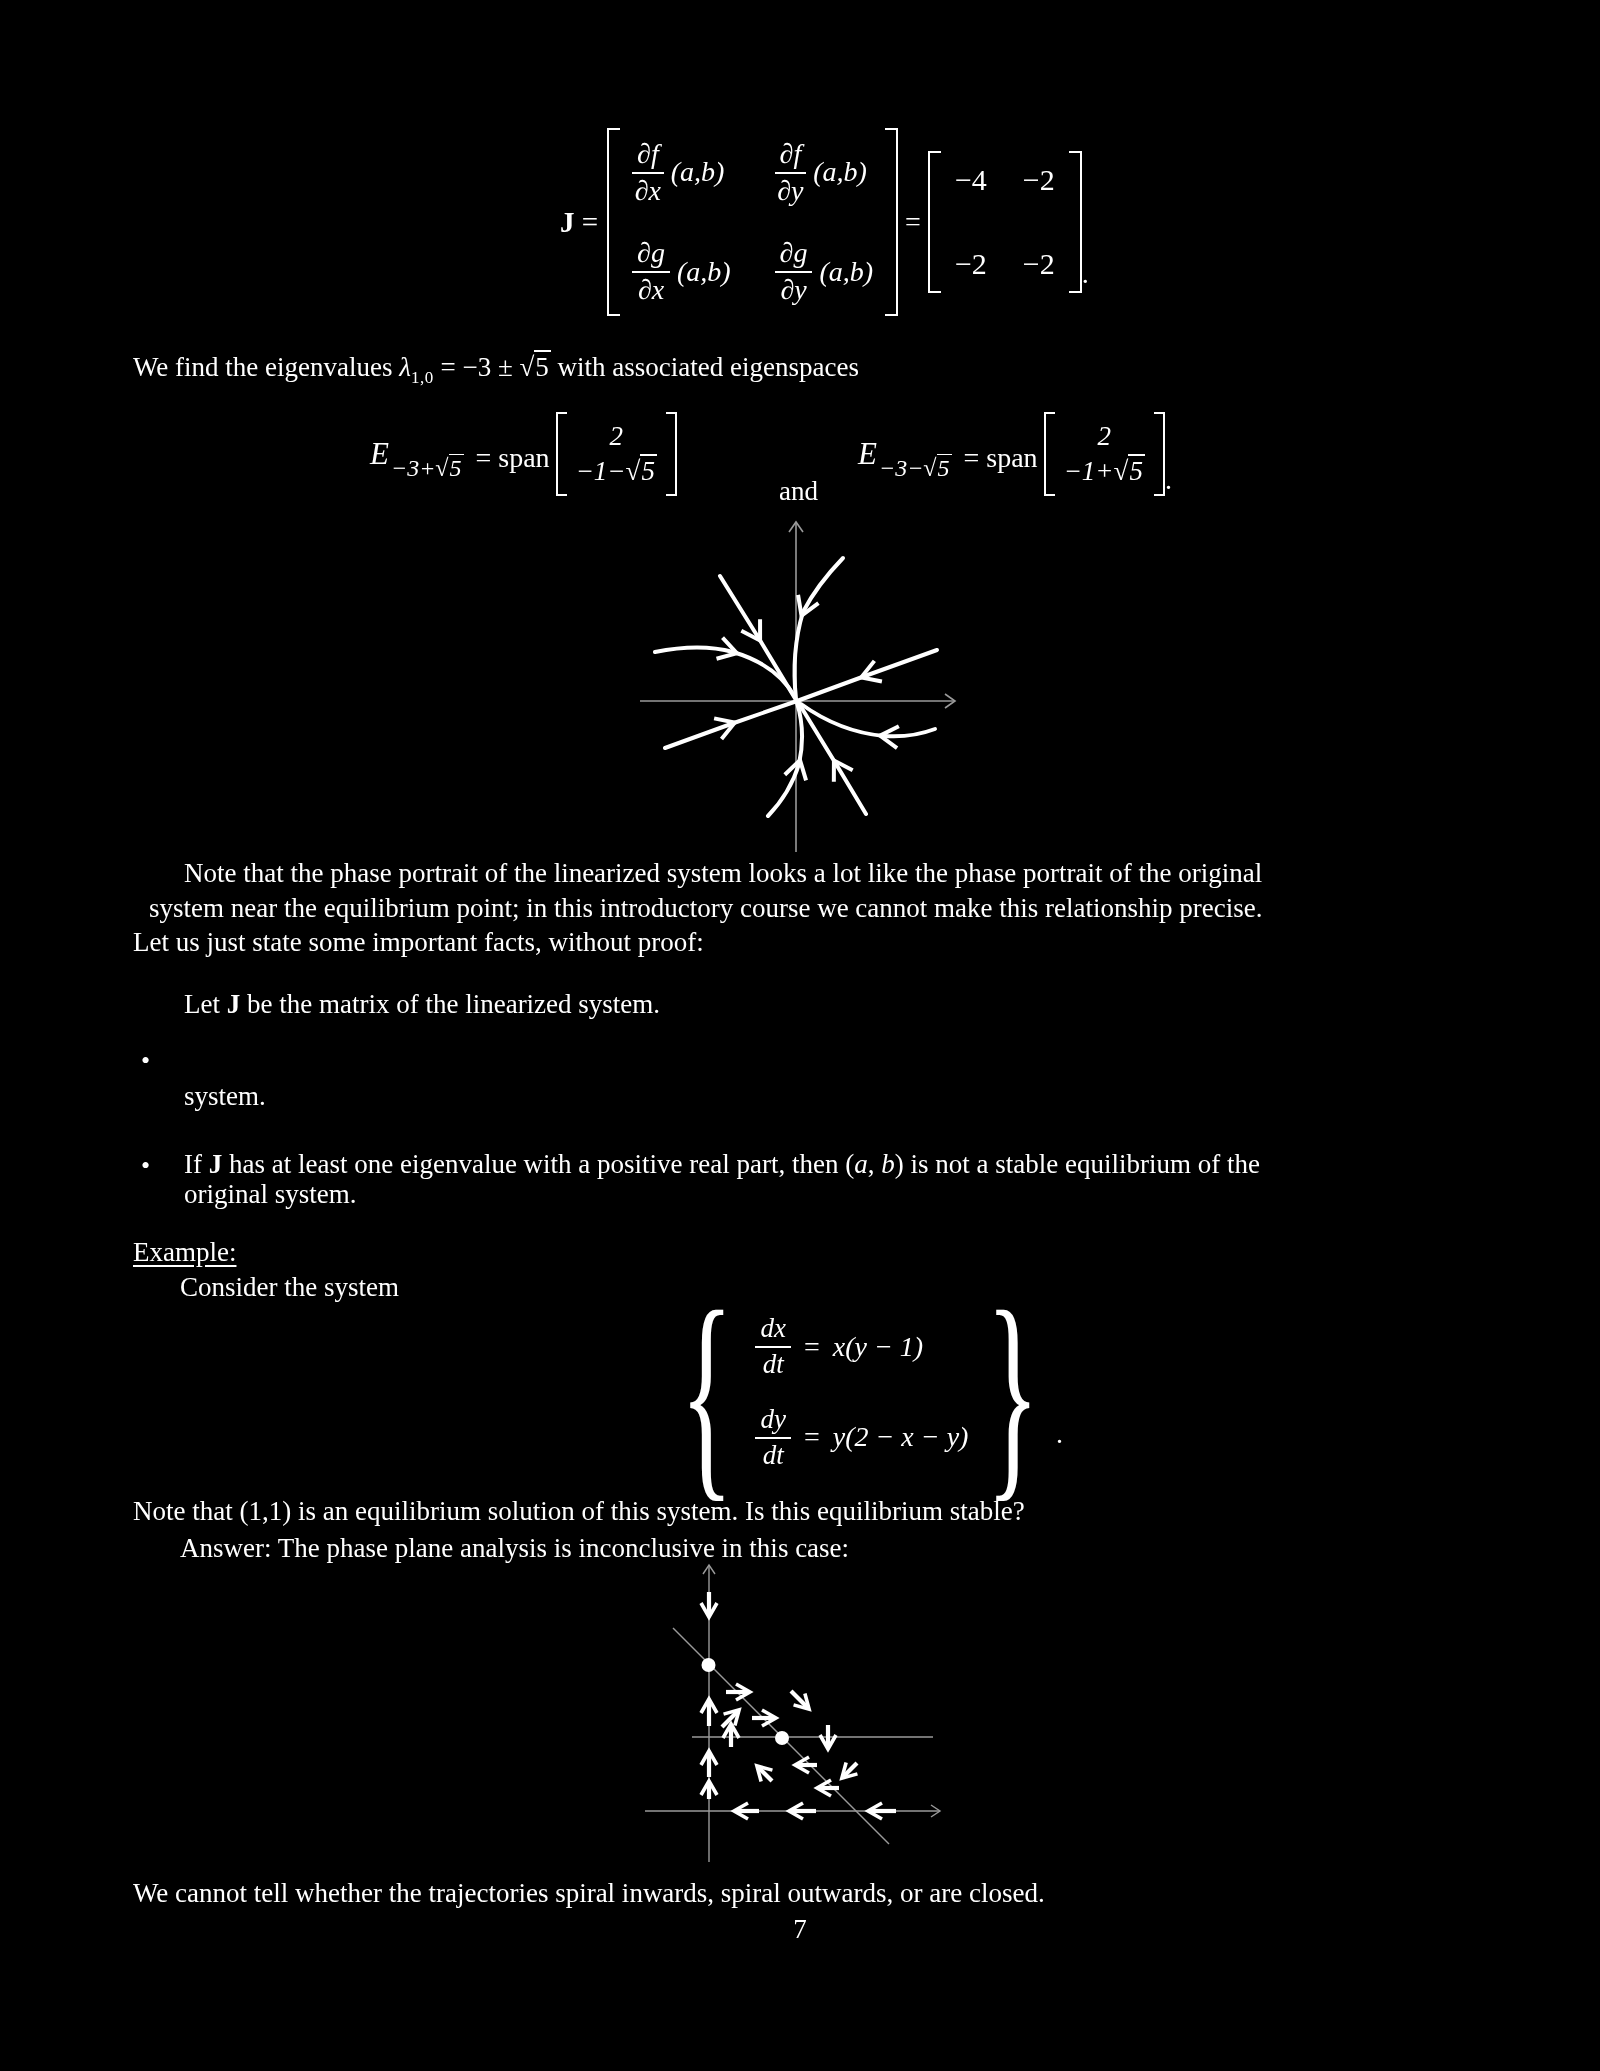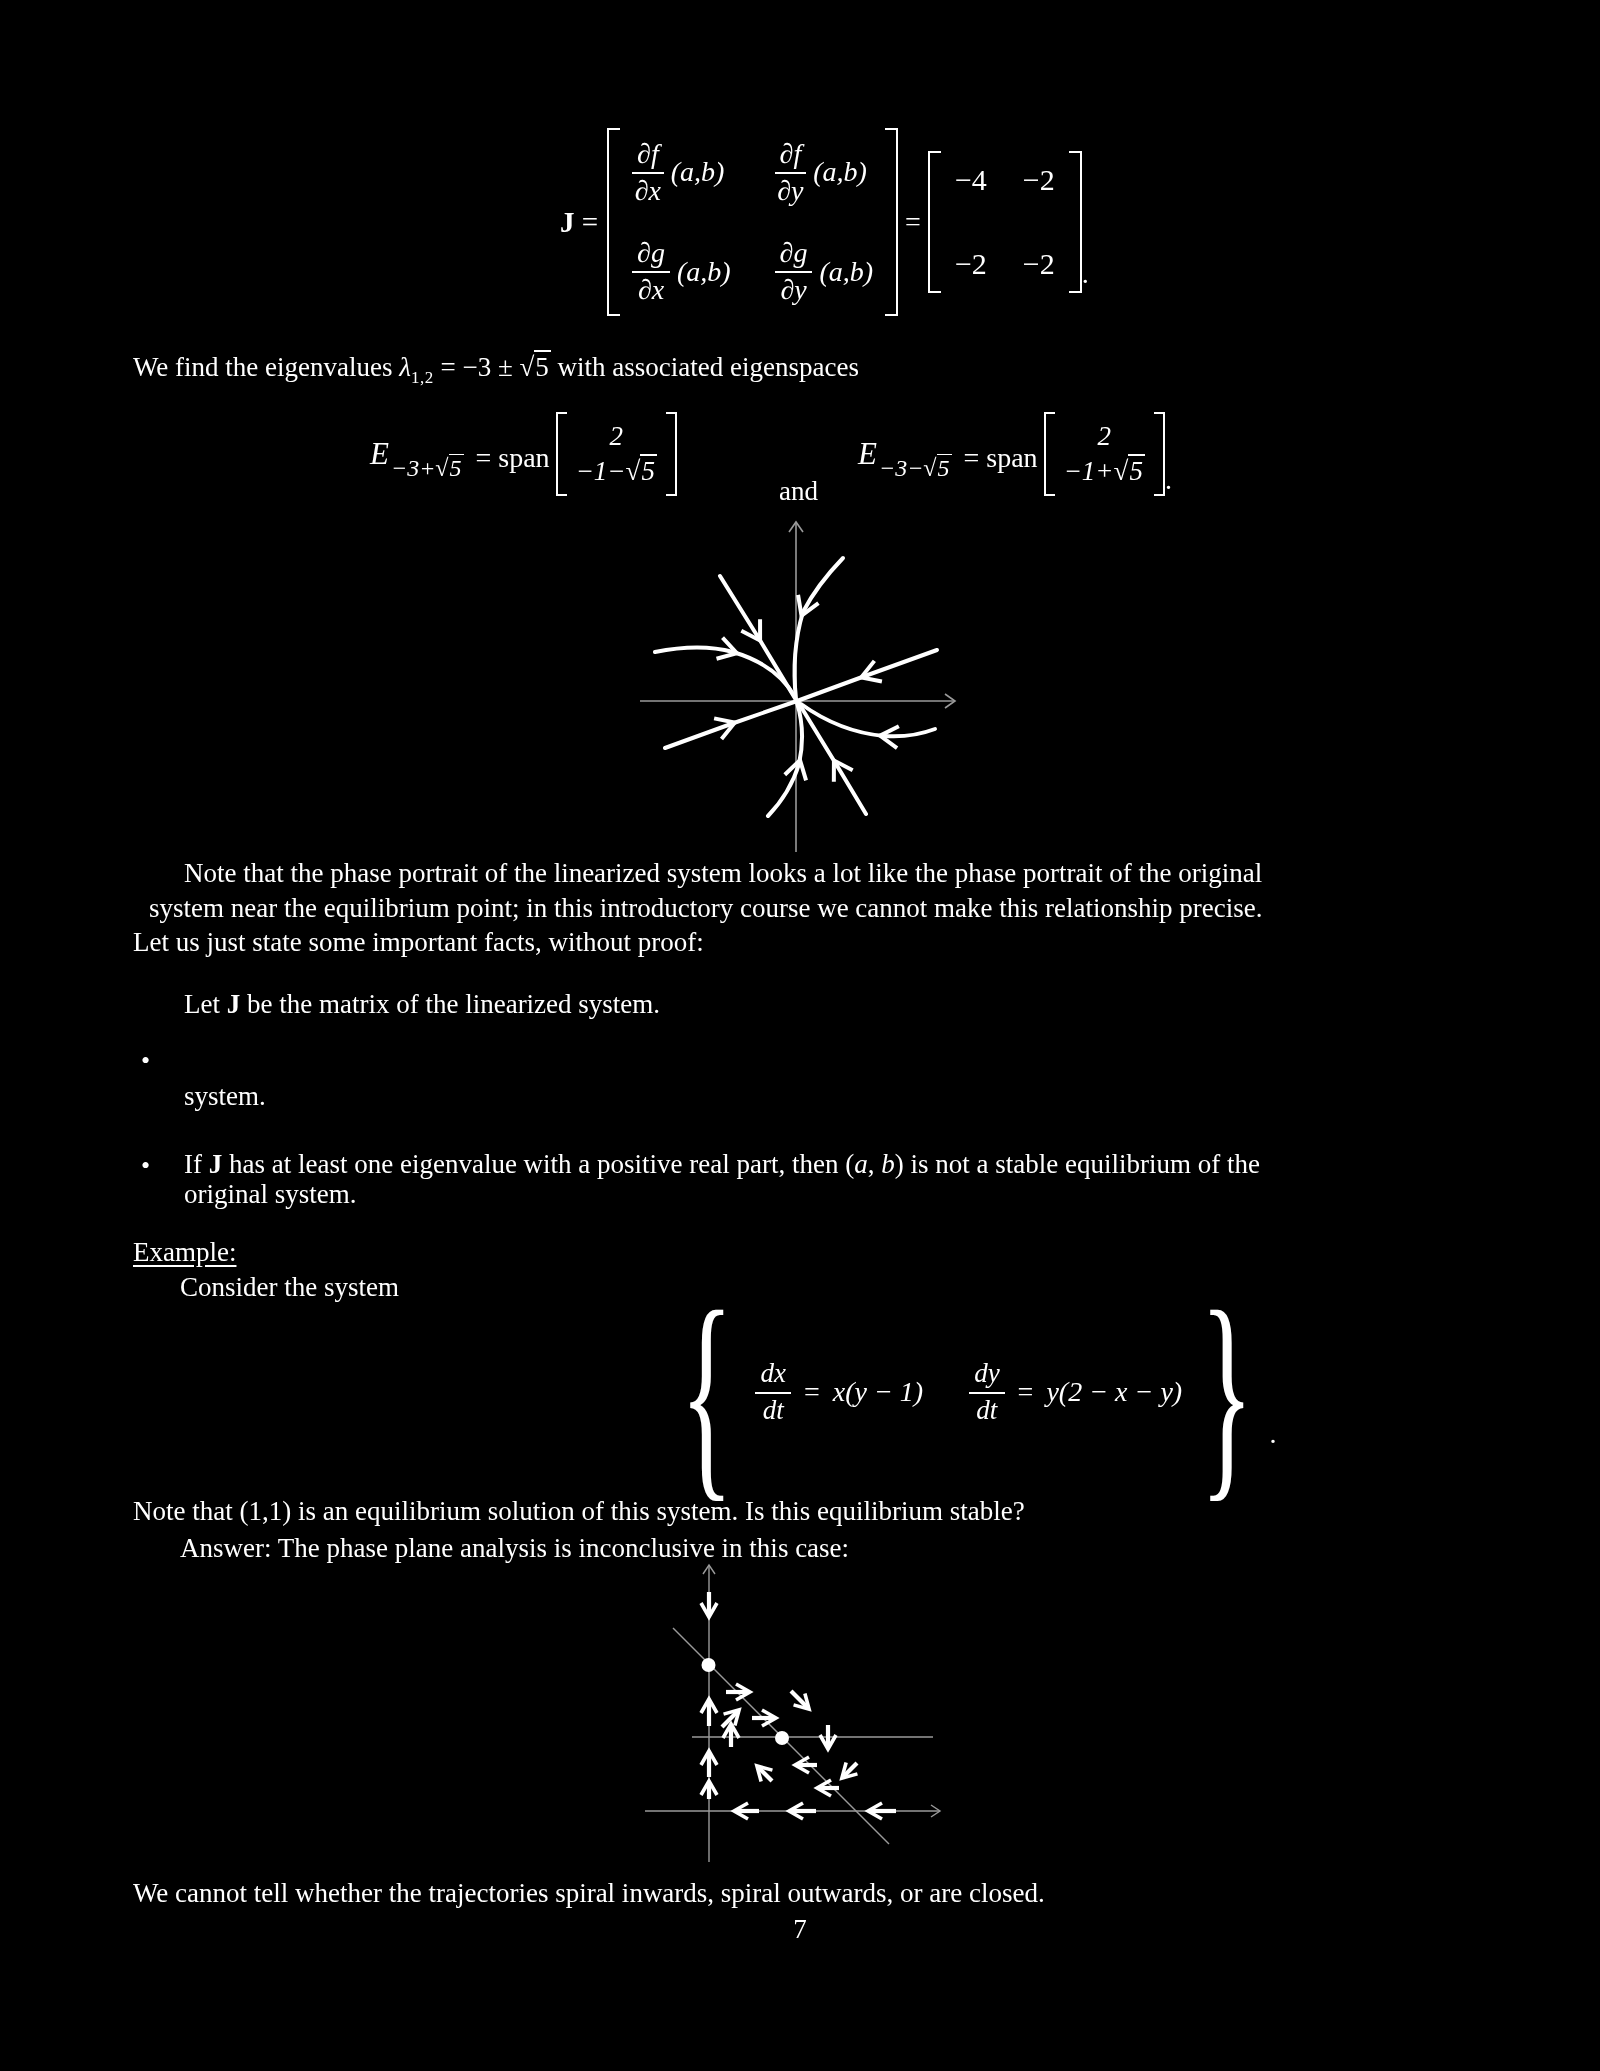--- a/index.html
+++ b/index.html
@@ -31,21 +31,21 @@
   .lsub{font-size:17px;vertical-align:-7px;letter-spacing:0.5px;}
   .esub{display:inline-block;transform:translateY(14px);font-size:24px;margin-left:2px;font-style:italic;}
   .esym{font-size:31px;font-style:italic;}
   .espan{font-size:28px;margin:8px 6px 0 12px;}
   .vec{display:flex;flex-direction:column;align-items:center;gap:4px;font-size:27px;padding:5px 9px;font-style:italic;}
   .ebrk{align-self:stretch;width:9px;flex:0 0 auto;border:2.2px solid #fff;}
   .ebrk.l{border-right:none;}
   .ebrk.r{border-left:none;}
   
   .brace{display:inline-block;font-size:178px;line-height:1;transform:scaleY(1.3) scaleX(0.62);font-weight:400;}
-  .odecol{display:flex;flex-direction:row;gap:46px;margin:0 2px 0 6px;}
+  .odecol{display:flex;flex-direction:column;gap:23px;margin:0 2px 0 6px;}
   .oderow{display:flex;align-items:center;gap:13px;font-size:28px;}
   .oderhs{font-style:italic;}
   .odefrac{font-style:italic;font-size:27px;}
   .bullet-dot{font-size:26px;}
 </style>
 </head>
 <body>
 
 <div class="page">
 
@@ -89,21 +89,21 @@
       <span>−4</span>
       <span>−2</span>
       <span>−2</span>
       <span>−2</span>
     </div>
     <span class="brk r" style="align-self:center;height:138px;"></span>
     <span class="pbot" style="margin-bottom:26px;">.</span>
   </div>
 
   <div class="abs t" style="left:133px;top:352px;">
-    <span>We find the eigenvalues </span><span class="it">λ</span><span class="lsub">1,2</span><span> = −3 ± </span><span>√</span><span class="rad">5</span><span> with associated eigenspaces</span>
+    <span>We find the eigenvalues </span><span class="it">λ</span><span class="lsub">1,0</span><span> = −3 ± </span><span>√</span><span class="rad">5</span><span> with associated eigenspaces</span>
   </div>
 
   <div class="abs eqrow" style="left:370px;top:412px;height:84px;">
     <span class="esym">E</span>
     <span class="esub"><span>−3+</span><span>√</span><span class="rad" style="border-top-width:1.4px;">5</span></span>
     <span class="espan">= span</span>
     <span class="ebrk l"></span>
     <div class="vec">
       <span>2</span>
       <span><span>−1−</span><span>√</span><span class="rad">5</span></span>

